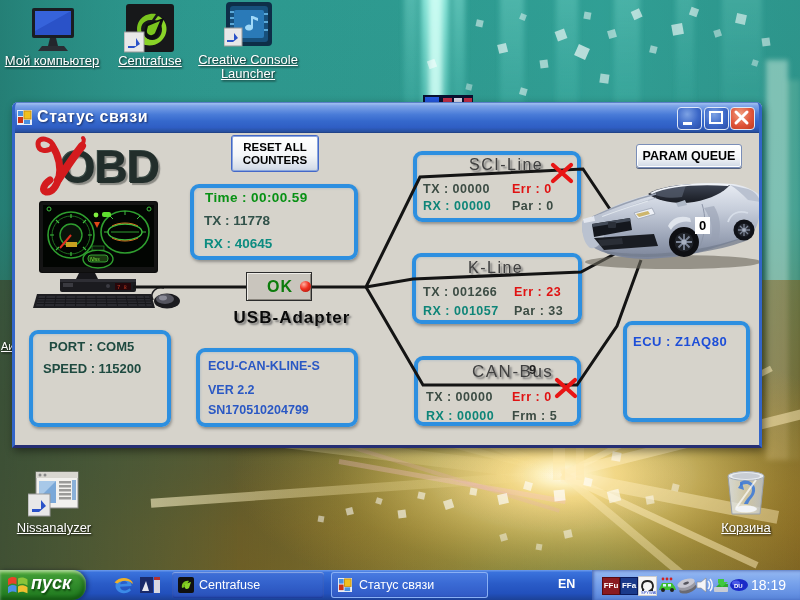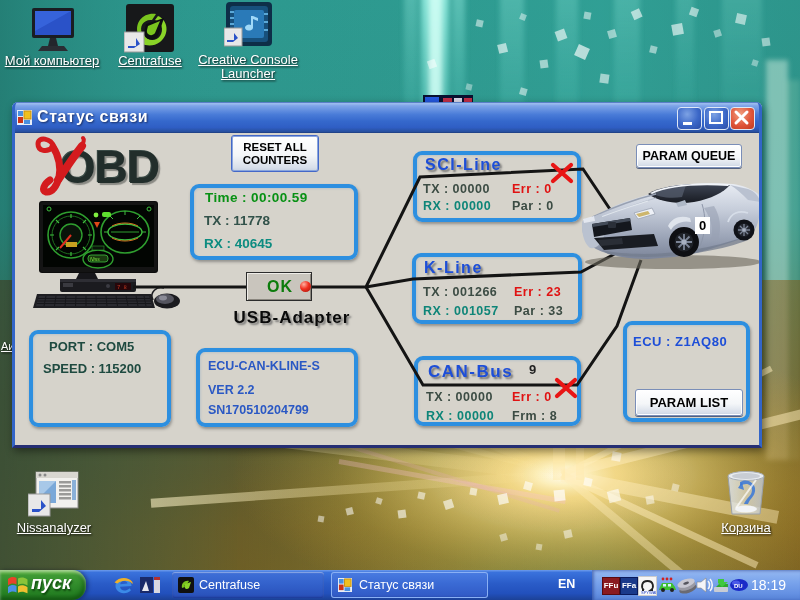--- a/index.html
+++ b/index.html
@@ -19,22 +19,22 @@
 #titletxt{position:absolute;left:25px;top:6px;color:#fff;font-size:16px;font-weight:bold;letter-spacing:.6px;text-shadow:1px 1px 2px #1a2f66;}
 .tbtn{position:absolute;top:5px;width:25px;height:23px;border-radius:4px;border:1px solid #dfe8f6;box-sizing:border-box;}
 .tbtn.min,.tbtn.max{background:radial-gradient(circle at 40% 30%,#7da2e4 0%,#3c68c8 55%,#2a4da8 100%);}
 .tbtn.cls{background:radial-gradient(circle at 40% 30%,#f0a080 0%,#e0553a 55%,#c03a20 100%);}
 #client{position:absolute;left:3px;top:31px;width:744px;height:312px;background:#d6d3cb;overflow:hidden;}
 
 .panel{position:absolute;border:4px solid #2d8fe0;border-radius:9px;box-sizing:border-box;
  box-shadow:1px 2px 3px rgba(90,90,90,.55),inset 1px 1px 2px rgba(120,160,200,.25);}
 .busrow{position:absolute;font-size:12.5px;font-weight:bold;letter-spacing:.5px;white-space:pre;color:#3c4c44;}
 .teal{color:#0e8578;} .red{color:#e01212;}
-.bustitle{position:absolute;font-size:16px;font-weight:bold;color:#1d4ed8;letter-spacing:1.5px;
- text-shadow:2px 2px 2px rgba(110,110,110,.95);}
+.bustitle{position:absolute;font-size:16px;font-weight:normal;color:#404040;letter-spacing:1.5px;
+ text-shadow:2px 2px 2px rgba(110,110,110,.95);margin-left:44px;}
 
 .xbtn{position:absolute;background:linear-gradient(180deg,#ffffff 0%,#f4f6f8 55%,#d8dfea 90%,#c7d2e2 100%);
  border:1px solid #7a8eb8;border-radius:3px;box-sizing:border-box;color:#000;font-weight:bold;
  display:flex;align-items:center;justify-content:center;text-align:center;
  box-shadow:0 1px 0 #53617f, inset 0 0 0 1px #fff;}
 
 #taskbar{position:absolute;left:0;top:570px;width:800px;height:30px;
  background:linear-gradient(180deg,#6f9cec 0%,#3a72dc 8%,#2a5cc8 45%,#2250bc 78%,#1c4196 100%);}
 </style></head>
 <body>
@@ -377,28 +377,27 @@
   <div class="busrow red" style="left:499px;top:152px;">Err : 23</div>
   <div class="busrow teal" style="left:408px;top:171px;">RX : 001057</div>
   <div class="busrow" style="left:499px;top:171px;">Par : 33</div>
 
   <div class="panel" style="left:399px;top:223px;width:167px;height:70px;"></div>
   <div class="bustitle" style="left:413px;top:229px;font-size:17px;">CAN-Bus</div>
   <div class="abs" style="left:514px;top:229px;font-size:13px;font-weight:bold;color:#222;">9</div>
   <div class="busrow" style="left:411px;top:257px;">TX : 00000</div>
   <div class="busrow red" style="left:497px;top:257px;">Err : 0</div>
   <div class="busrow teal" style="left:411px;top:276px;">RX : 00000</div>
-  <div class="busrow" style="left:497px;top:276px;">Frm : 8</div>
+  <div class="busrow" style="left:497px;top:276px;">Frm : 5</div>
 
   <div class="panel" style="left:608px;top:188px;width:127px;height:101px;"></div>
   <div class="abs" style="left:618px;top:201px;font-size:13px;font-weight:bold;color:#1d4ed8;letter-spacing:.5px;">ECU : Z1AQ80</div>
 
   <div class="xbtn" style="left:216px;top:2px;width:88px;height:37px;font-size:11.5px;line-height:13px;border-color:#4468c8;box-shadow:0 0 0 1px #8aa6dd inset;">RESET ALL<br>COUNTERS</div>
   <div class="xbtn" style="left:621px;top:11px;width:106px;height:24px;font-size:12.5px;">PARAM QUEUE</div>
-  <div class="xbtn" style="left:620px;top:256px;width:108px;height:27px;font-size:13px;">PARAM LIST</div>
 
   <div class="abs" style="left:231px;top:139px;width:64px;height:27px;z-index:6;background:#c9c5bd;
     border:1px solid #2c2c2c;box-shadow:inset 1px 1px 0 #efede8,inset -1px -1px 0 #8a867e;
     display:flex;align-items:center;justify-content:flex-end;">
     <span style="font-size:16px;font-weight:bold;color:#0c7c0c;letter-spacing:1px;">OK</span>
     <span style="display:inline-block;width:11px;height:11px;margin-left:7px;border-radius:50%;
       background:radial-gradient(circle at 35% 30%,#ffb0a0 0%,#f03020 45%,#a01208 100%);"></span>
   </div>
   <div class="abs" style="left:207px;top:175px;width:140px;font-size:17px;font-weight:bold;color:#0a0a0a;letter-spacing:1px;text-align:center;text-shadow:2px 2px 2px rgba(100,100,100,.8);z-index:6;">USB-Adapter</div>
 

